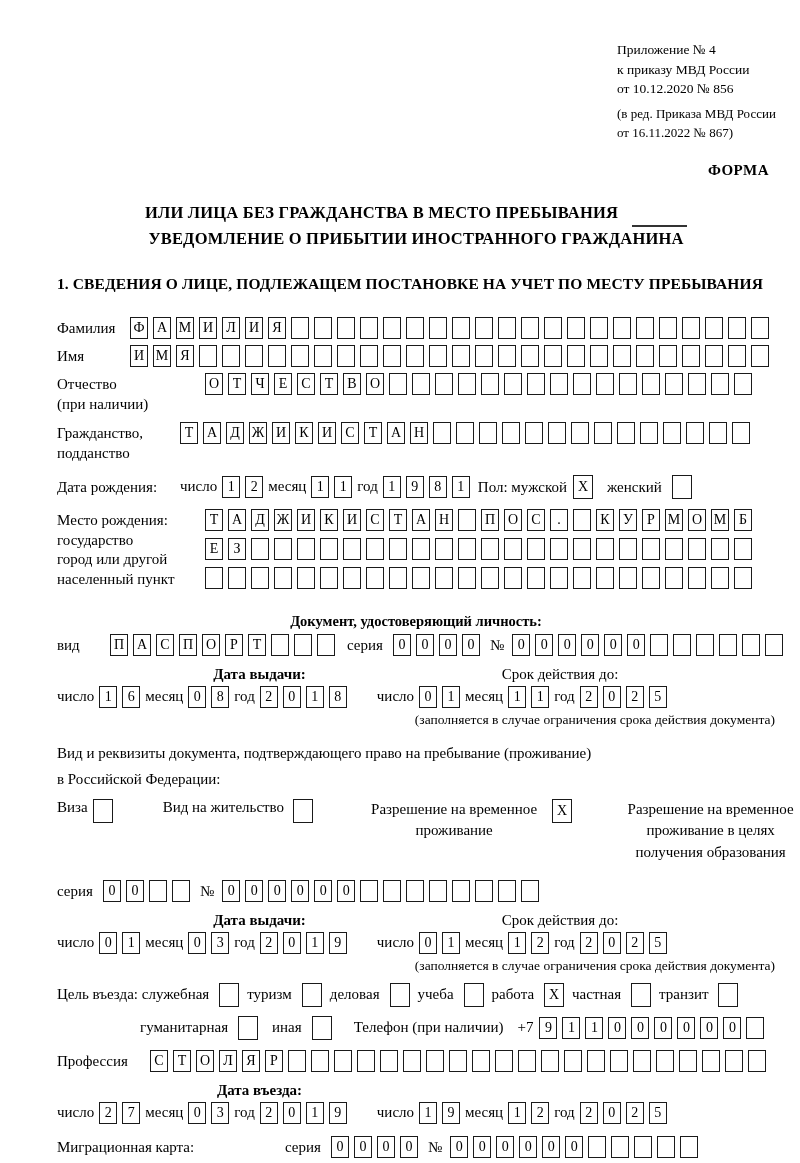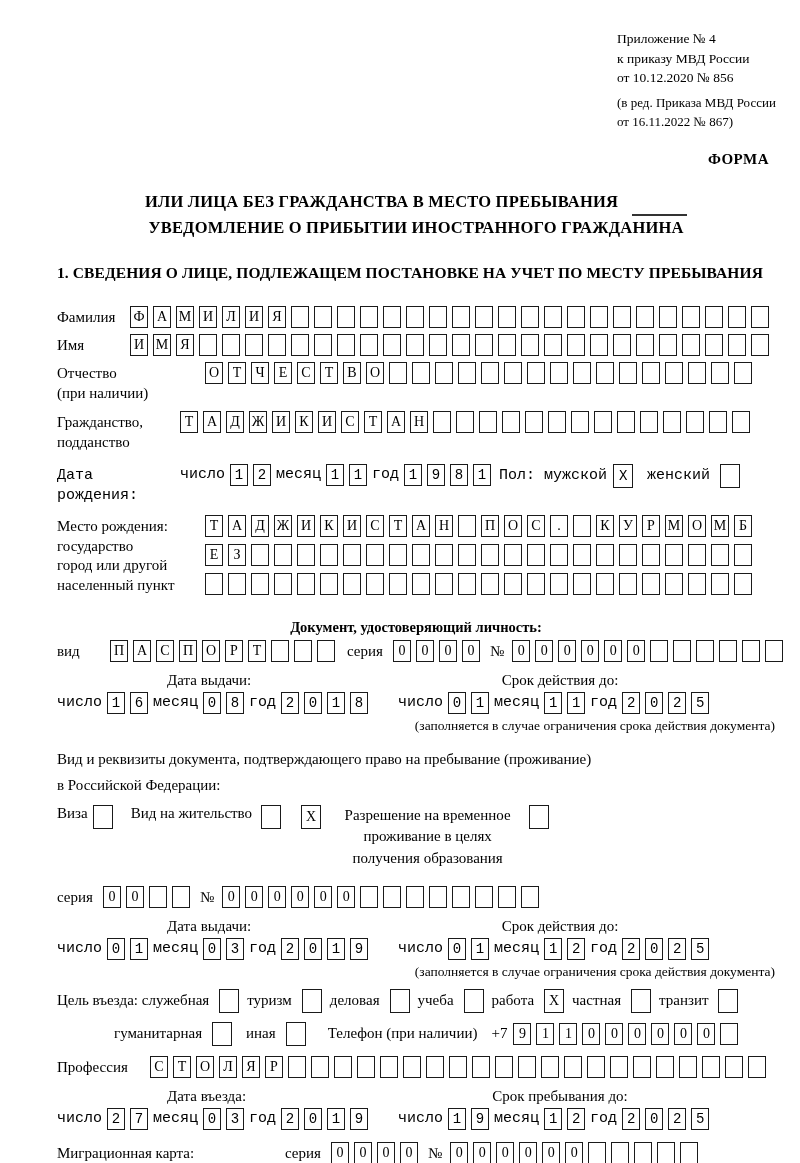--- a/index.html
+++ b/index.html
@@ -1,18 +1,18 @@
 <!DOCTYPE html>
 <html lang="ru"><head>
 <meta charset="utf-8">
 <style>
   html,body{margin:0;padding:0;background:#fff;}
   body{width:800px;height:1163px;overflow:hidden;color:#000;
        font-family:"Liberation Serif","DejaVu Serif",serif;}
-  .page{box-sizing:border-box;width:800px;height:1163px;padding:29px 25px 10px 57px;}
+  .page{box-sizing:border-box;width:800px;height:1163px;padding:40px 25px 10px 57px;}
   .ml{white-space:pre-line;}
   
   .appendix{width:220px;margin-left:560px;font-size:13.5px;line-height:1.45;}
   .amendment{margin-top:6px;font-size:13px;}
   .forma{margin-top:20px;margin-right:6px;text-align:right;font-weight:bold;font-size:15px;letter-spacing:.5px;}
   
   .title{margin-top:22px;text-align:center;font-weight:bold;font-size:16.5px;line-height:1.45;letter-spacing:.2px;}
   .blank-line{display:inline-block;width:55px;border-bottom:2px solid #333;margin-left:14px;}
   .sect{margin-top:24px;font-weight:bold;font-size:15.5px;letter-spacing:.1px;}
   
@@ -25,38 +25,38 @@
   .w-vid{width:53px;}
   .w-prof{width:93px;}
   .w-sved{width:118px;}
   .cells{display:flex;gap:5px;flex:none;}
   .cell{box-sizing:border-box;flex:none;width:18px;height:22px;border:1.8px solid #1a1a1a;
         display:flex;align-items:center;justify-content:center;font-size:14px;background:#fff;}
   .cbx .cell{width:20px;height:24px;}
   .stack{display:flex;flex-direction:column;gap:7px;}
   
   .dhead{display:flex;font-size:15px;margin-top:10px;}
-  .dhead .h1{margin-left:110px;width:185px;}
+  .dhead .h1{margin-left:110px;width:185px;text-align:center;font-weight:bold;}
   .dhead .h2{margin-left:93px;width:230px;text-align:center;}
-  .dates{display:flex;align-items:flex-start;margin-top:3px;font-size:15px;font-family:Liberation Mono, monospace;}
+  .dates{display:flex;align-items:center;margin-top:3px;font-size:15px;}
   .dgroup{display:flex;align-items:center;gap:5px;}
   .dgroup .lbl{padding-top:0;}
   .g2{margin-left:30px;}
   .sml{margin-top:4px;text-align:right;font-size:13.5px;}
   
   .restext{margin-top:12px;font-size:15px;line-height:1.75;}
-  .permit{display:flex;align-items:flex-start;margin-top:6px;font-size:15px;}
+  .permit{display:flex;align-items:flex-start;margin-top:6px;font-size:15px;gap:32px;}
   .opt{display:flex;align-items:flex-start;gap:9px;flex:none;}
   .optxt{text-align:center;line-height:1.45;}
   .w175{width:178px;}
   .w185{width:185px;}
   
   .purpose{display:flex;align-items:center;margin-top:9px;font-size:15px;flex-wrap:nowrap;}
   .pair{display:flex;align-items:center;gap:10px;margin-right:8px;flex:none;}
-  .indent2{margin-left:57px;margin-top:9px;}
+  .indent2{margin-left:83px;margin-top:9px;}
   .phone-lbl{margin-left:22px;margin-right:14px;}
   .mig-lbl{width:150px;}
   .mig-series{margin-left:78px;margin-right:10px;}
   .pxl{margin:0 10px 0 12px;}
   .pxn{margin:0 8px 0 10px;}
   .mt8{margin-top:8px;}
   .mt10{margin-top:10px;}
   .mt12{margin-top:12px;}
   .mt16{margin-top:16px;}
   .dochead{margin-top:24px;text-align:center;font-weight:bold;font-size:14.5px;}
@@ -430,20 +430,21 @@
           <span class="cell"></span>
         </div>
     </div>
     <div class="opt" style="margin-left:18px">
       <span>Вид на жительство</span>
       <div class="cells cbx">
           <span class="cell"></span>
         </div>
     </div>
     <div class="opt" style="margin-left:20px">
+      <div class="optxt w175">Разрешение на временное проживание</div>
       <div class="cells cbx">
           <span class="cell">X</span>
         </div>
     </div>
     <div class="opt" style="margin-left:14px">
       <div class="optxt w185">Разрешение на временное проживание в целях получения образования</div>
       <div class="cells cbx">
           <span class="cell"></span>
         </div>
     </div>
@@ -624,21 +625,20 @@
         <span class="cell"></span>
         <span class="cell"></span>
         <span class="cell"></span>
         <span class="cell"></span>
         <span class="cell"></span>
       </div>
   </div>
 
   <div class="dhead">
     <span class="h1">Дата въезда:</span>
-    <span class="h2">Срок пребывания до:</span>
   </div>
   <div class="dates">
     <div class="dgroup">
       <span class="lbl">число</span>
       <div class="cells">
           <span class="cell">2</span>
           <span class="cell">7</span>
         </div>
       <span class="lbl">месяц</span>
       <div class="cells">

